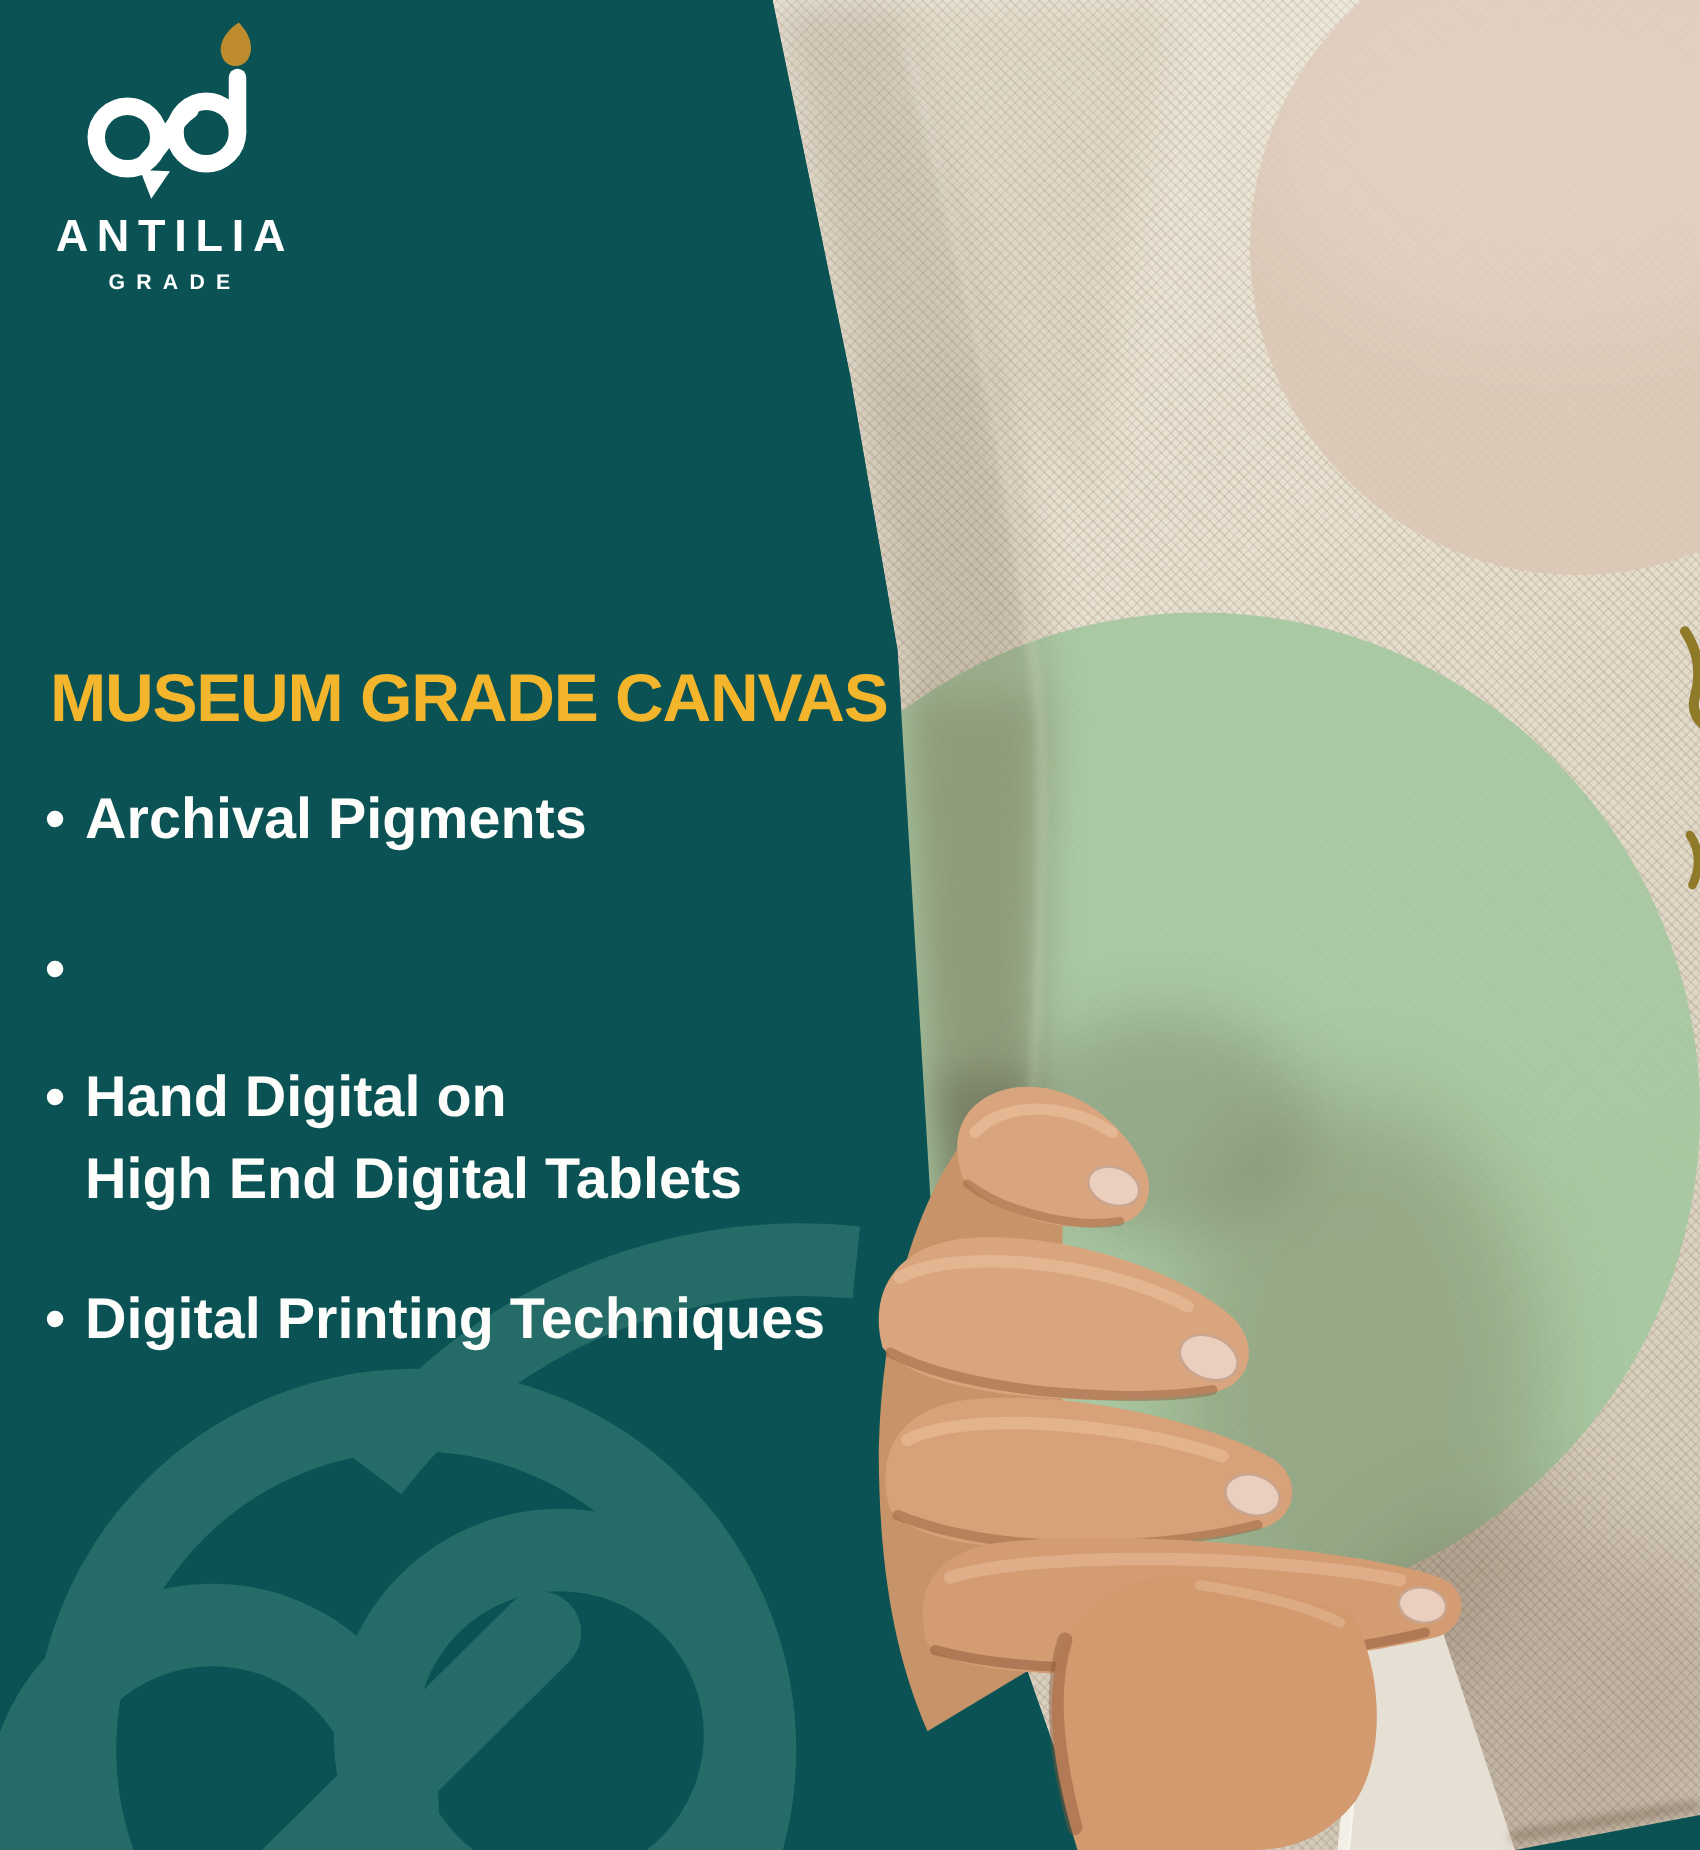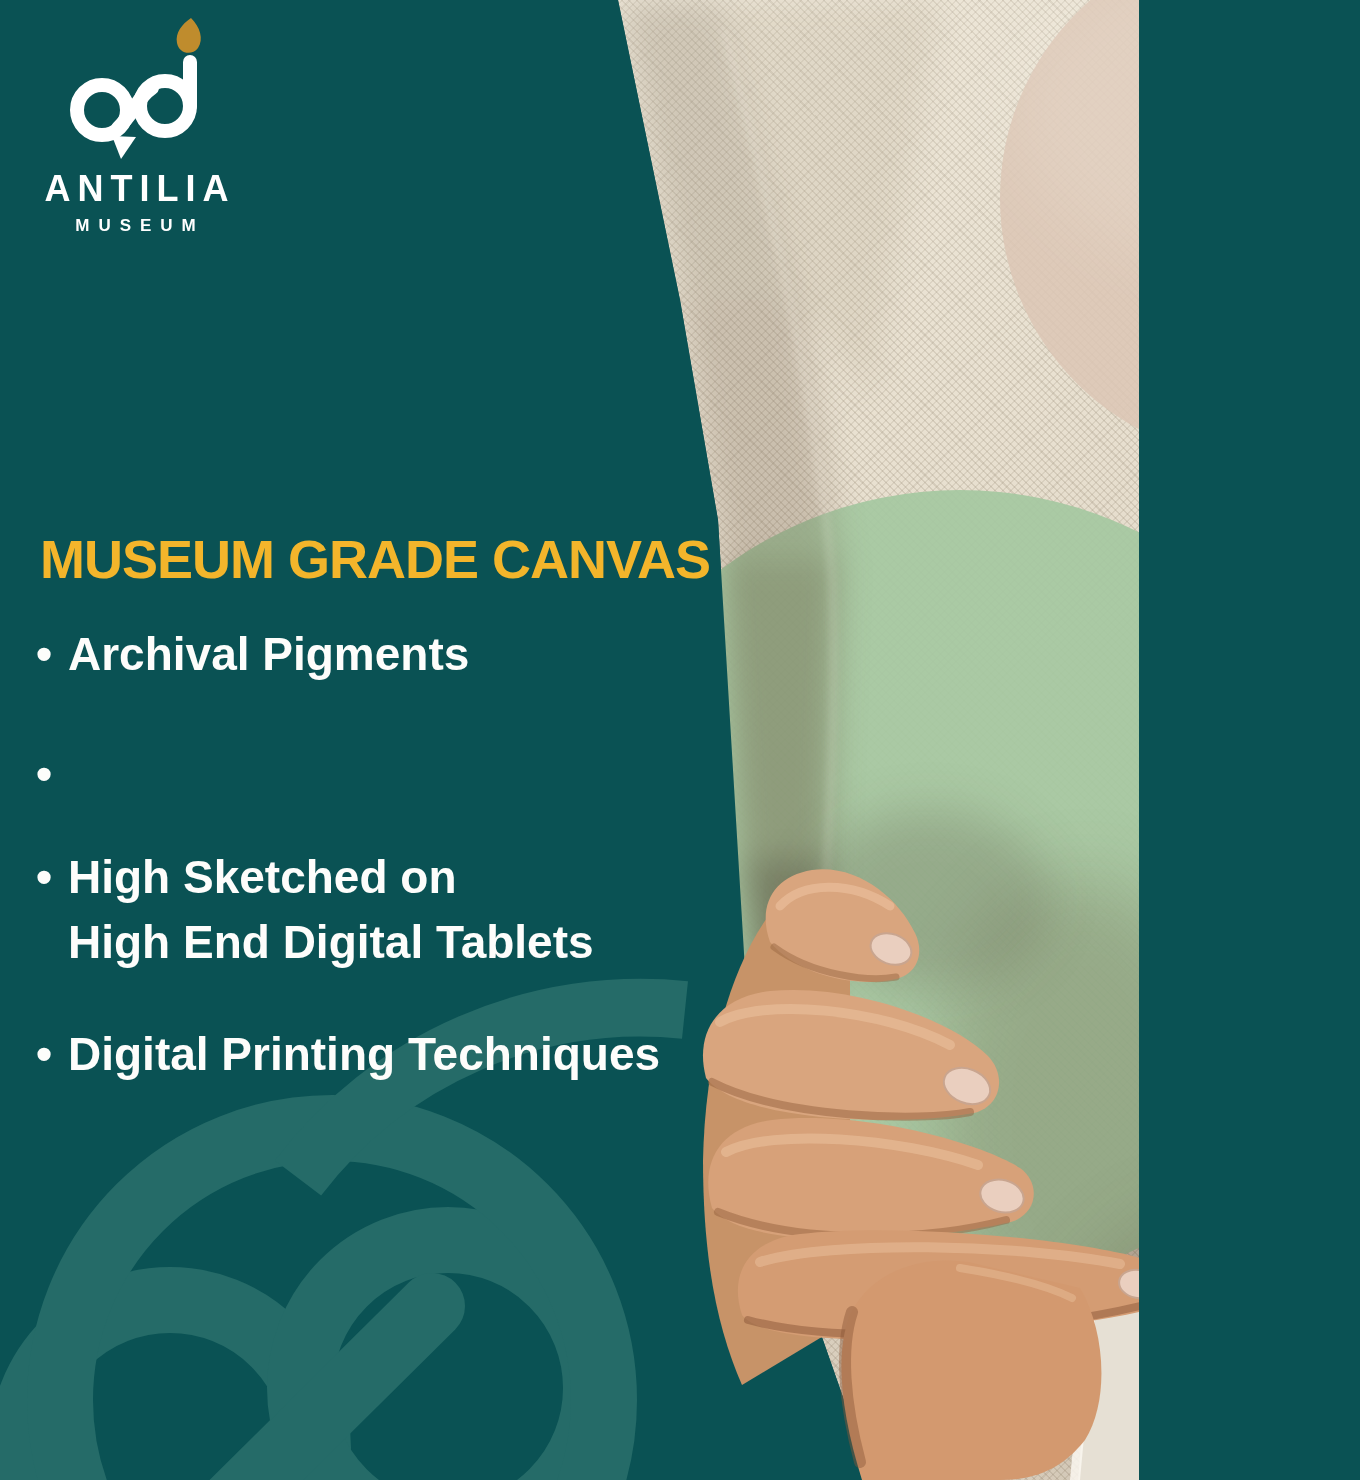--- a/index.html
+++ b/index.html
@@ -1,17 +1,17 @@
 <!DOCTYPE html>
 <html><head>
 <meta charset="utf-8">
 <style>
   html,body{margin:0;padding:0;background:#0a5254;}
   .poster{
-    position:relative;width:1139px;height:1480px;overflow:hidden;
+    position:relative;width:1360px;height:1480px;overflow:hidden;
     background:#0a5254;
     font-family:"Liberation Sans", sans-serif;
   }
   svg{display:block;}
   .layer{position:absolute;left:0;top:0;width:1360px;height:1480px;}
   
   .photo-base{
     position:absolute;left:0;top:0;width:1360px;height:1480px;
     background-color:#e9e1d1;
     background-image:
@@ -152,42 +152,42 @@
         <circle cx="37" cy="100" r="25" stroke="#ffffff" stroke-width="14" fill="none"></circle>
 
         <circle cx="100" cy="96" r="25" stroke="#ffffff" stroke-width="14" fill="none"></circle>
 
         <path d="M53,118 C70,102 72,88 87,78" stroke="#ffffff" stroke-width="14" stroke-linecap="round" fill="none"></path>
 
         <path d="M47,126 L71,127 L56,149 Z" fill="#ffffff"></path>
       </g>
     </svg>
     <div class="brand-name">ANTILIA</div>
-    <div class="brand-sub">MUSEUM</div>
+    <div class="brand-sub">GRADE</div>
   </header>
 
   <main class="content">
     <h1 class="headline">MUSEUM GRADE CANVAS</h1>
     <ul class="benefits">
       <li class="gap1">
         <span class="dot">•</span>
         <span class="lines">
           <span class="ln">Archival Pigments</span>
           <span class="ln"></span>
         </span>
       </li>
       <li class="gap2">
         <span class="dot">•</span>
         <span class="lines">
         </span>
       </li>
       <li class="gap3">
         <span class="dot">•</span>
         <span class="lines">
-          <span class="ln">High Sketched on</span>
+          <span class="ln">Hand Digital on</span>
           <span class="ln">High End Digital Tablets</span>
         </span>
       </li>
       <li>
         <span class="dot">•</span>
         <span class="lines">
           <span class="ln">Digital Printing Techniques</span>
         </span>
       </li>
     </ul>

